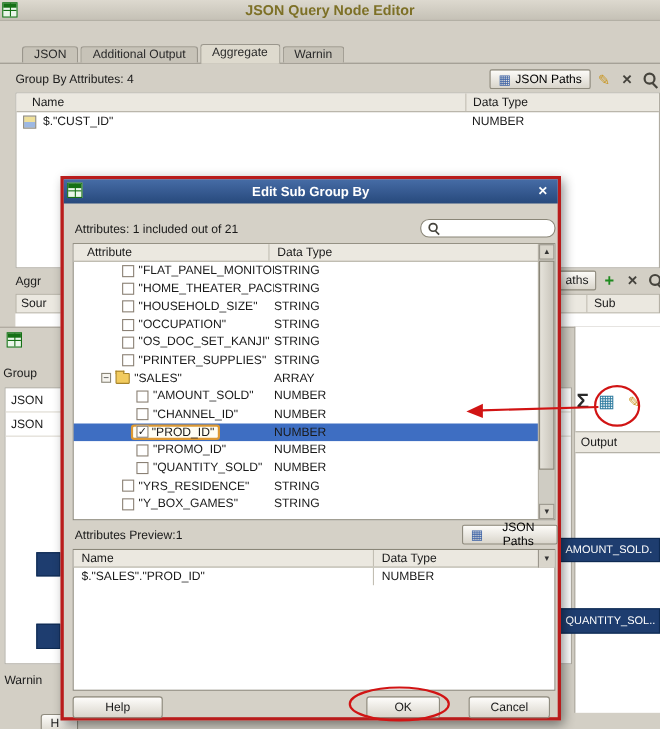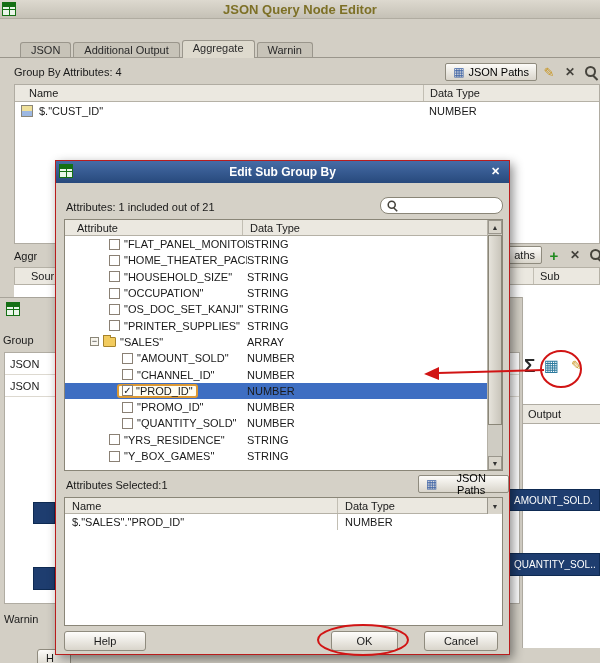--- a/index.html
+++ b/index.html
@@ -53,21 +53,21 @@
     background:linear-gradient(180deg,#efe09a 0 50%,#9db8e2 50% 100%);flex:none;}
   .trow .col-type{border-left:none;}
 
   .toolbar2{position:absolute;top:244px;left:14px;width:586px;height:23px;display:flex;align-items:center;}
   .aths-frag{position:absolute;left:482px;top:2px;width:46px;height:18px;display:flex;align-items:center;
     justify-content:flex-end;padding-right:6px;background:linear-gradient(#fdfcf9,#d9d5cb);
     border:1px solid #8f8b7e;border-radius:2px;}
   .t2icons{position:absolute;left:528px;top:2px;display:flex;align-items:center;}
   .thead2{position:absolute;top:267px;left:14px;width:586px;height:18px;background:#ebe8e0;
     border:1px solid #b5b1a6;display:flex;align-items:center;}
-  .thead2 .c-src{padding-left:16px;}
+  .thead2 .c-src{padding-left:4px;}
   .thead2 .c-sub{position:absolute;left:518px;padding-left:6px;border-left:1px solid #c2beb3;
     height:100%;display:flex;align-items:center;}
   .body2{position:absolute;top:285px;left:14px;width:586px;height:12px;background:#fff;}
 
   .panel2line{position:absolute;top:297px;left:0;width:600px;height:0;border-top:1px solid #a8a49a;}
   .gicon2{position:absolute;left:6px;top:302px;width:14px;height:14px;border:1px solid #157015;
     background:linear-gradient(#157015,#157015) 0 0/100% 4px no-repeat,
       linear-gradient(#157015,#157015) 50% 0/1px 100% no-repeat,
       linear-gradient(#157015,#157015) 0 55%/100% 1px no-repeat,#eaf6ea;}
   .group-lbl{position:absolute;left:3px;top:334px;}
@@ -75,34 +75,34 @@
     border:1px solid #b0aca2;}
   .rectA .arow{height:22px;border-bottom:1px solid #ddd9d0;display:flex;align-items:center;padding-left:5px;}
   .navyblock{position:absolute;width:22px;background:#1e3d6f;border:1px solid #0e2a52;}
   .nb1{left:33px;top:502px;height:22px;}
   .nb2{left:33px;top:567px;height:23px;}
   .vline-r{position:absolute;left:522px;top:297px;height:351px;border-left:1px solid #b0aca2;}
   .right-white{position:absolute;left:523px;top:297px;width:77px;height:351px;background:#fff;}
   .r-icons{position:absolute;left:524px;top:356px;display:flex;align-items:center;gap:4px;}
   .sigma{font-size:19px;font-weight:bold;color:#2a2a2a;line-height:1;}
   .subgrp{color:#2c7a9e;font-size:16px;line-height:1;}
-  .out-head{position:absolute;left:523px;top:404px;width:77px;height:20px;background:#ebe8e0;
+  .out-head{position:absolute;left:523px;top:392px;width:77px;height:20px;background:#ebe8e0;
     border-top:1px solid #b0aca2;border-bottom:1px solid #b0aca2;display:flex;align-items:center;padding-left:5px;}
   .bluebar{position:absolute;left:505px;width:95px;background:#1e3d6f;border:1px solid #0e2a52;
     color:#fff;font-size:10px;display:flex;align-items:center;padding-left:8px;white-space:nowrap;overflow:hidden;}
   .bb1{top:489px;height:22px;text-align:right;}
   .bb2{top:553px;height:23px;}
   .warn-lbl{position:absolute;left:4px;top:613px;}
   .hbtn{position:absolute;left:37px;top:649px;width:34px;height:18px;
     background:linear-gradient(#fdfcf9,#d9d5cb);border:1px solid #8f8b7e;border-radius:3px;
     display:flex;align-items:center;padding-left:8px;}
 
   
   .modal{position:absolute;left:55px;top:160px;width:455px;height:495px;background:#d5d1c7;
-    border:1px solid #b91c1c;box-shadow:3px 4px 10px rgba(0,0,0,.45);z-index:10;}
+    border:3px solid #b91c1c;box-shadow:3px 4px 10px rgba(0,0,0,.45);z-index:10;}
   .m-title{position:relative;height:22px;background:linear-gradient(#466ca6,#27497c);
     display:flex;align-items:center;justify-content:center;color:#fff;font-weight:bold;font-size:12px;}
   .m-icon{position:absolute;left:3px;top:3px;width:14px;height:14px;border:1px solid #157015;
     background:linear-gradient(#157015,#157015) 0 0/100% 4px no-repeat,
       linear-gradient(#157015,#157015) 50% 0/1px 100% no-repeat,
       linear-gradient(#157015,#157015) 0 55%/100% 1px no-repeat,#eaf6ea;}
   .m-close{position:absolute;right:6px;top:3px;width:15px;height:15px;color:#fff;font-size:11px;
     display:flex;align-items:center;justify-content:center;font-weight:bold;cursor:default;}
   .m-attr-label{position:absolute;left:10px;top:40px;}
   .m-search{position:absolute;left:324px;top:36px;width:123px;height:17px;background:#fff;
@@ -389,21 +389,21 @@
             <span class="cell-type">STRING</span>
           </div>
         </div>
       <div class="m-scroll">
         <span class="sc-arrow sc-up">▲</span>
         <span class="sc-thumb"></span>
         <span class="sc-arrow sc-down">▼</span>
       </div>
     </div>
 
-    <span class="m-sel-label">Attributes Selected:1</span>
+    <span class="m-sel-label">Attributes Preview:1</span>
     <button class="jp-btn m-jp2">
       <span class="grid-glyph">▦</span>
       <span>JSON Paths</span>
     </button>
 
     <div class="m-table2">
       <div class="thead">
         <span class="c-name">Name</span>
         <span class="col-type2">Data Type</span>
         <span class="dd-btn">▼</span>

